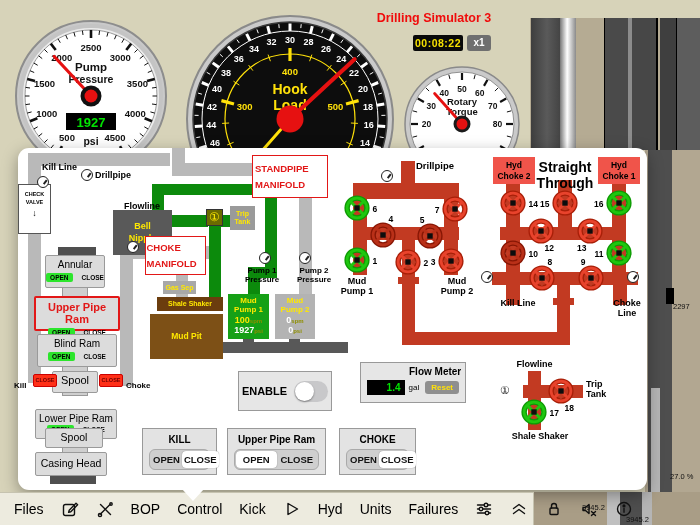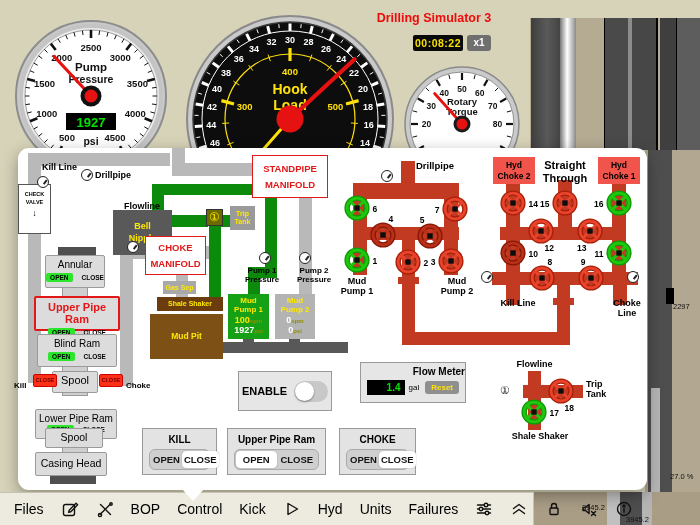--- a/index.html
+++ b/index.html
@@ -35,21 +35,21 @@
   
   .p{position:absolute;z-index:3;}
   .p.g{background:#b9b9b9;} .p.gr{background:#0c8a0c;} .p.r{background:#c23a22;}
   .p.d{background:#4f4f4f;} .p.dg{background:#585858;} .p.nk{background:#cfcfcf;border:1px solid #9a9a9a;}
   
   .lb{position:absolute;z-index:5;font-weight:700;color:#000;line-height:1.15;}
   .ctr{text-align:center;}
   
   .bx{position:absolute;z-index:4;}
   .manifold-box{background:#fff;border:1.5px solid #e21717;color:#e21717;font-weight:700;
-                font-size:9.5px;text-align:center;display:flex;align-items:center;justify-content:center;line-height:1.6;z-index:5;}
+                font-size:9.5px;text-align:left;display:flex;align-items:center;justify-content:center;line-height:1.6;z-index:5;}
   .hydbox{background:#f0544a;color:#000;font-weight:700;font-size:8.5px;text-align:center;
           display:flex;align-items:center;justify-content:center;line-height:1.2;z-index:5;}
   .bell{background:#595959;color:#ffe800;font-weight:700;font-size:9px;text-align:center;
         display:flex;align-items:center;justify-content:center;line-height:1.25;}
   .ybox{color:#ffe800;font-weight:700;text-align:center;display:flex;align-items:center;justify-content:center;line-height:1.1;}
   .checkvalve{background:#fff;border:1.5px solid #555;text-align:center;font-weight:700;font-size:5.5px;
               padding-top:5px;line-height:1.5;z-index:4;}
   
   .ram{position:absolute;background:#dcdcdc;border:1px solid #9a9a9a;border-radius:2px;z-index:4;text-align:center;}
   .ram .t{font-size:10px;font-weight:400;margin-top:3px;}
@@ -61,21 +61,21 @@
   .redclose{position:absolute;background:#ff3018;border:1px solid #c00;border-radius:2px;color:#6d0000;
             font-size:5.5px;font-weight:700;text-align:center;line-height:11px;z-index:5;}
   
   .enable{position:absolute;left:238px;top:371px;width:94px;height:40px;background:#e6e6e6;border:1px solid #999;
           display:flex;align-items:center;justify-content:center;gap:7px;z-index:4;}
   .enable .t{font-size:11px;font-weight:700;}
   .toggle{width:34px;height:21px;background:#c8c8ca;border-radius:11px;position:relative;}
   .toggle i{position:absolute;left:1px;top:1px;width:19px;height:19px;background:#fff;border-radius:50%;
             box-shadow:0 1px 2px rgba(0,0,0,.4);}
   .fm{position:absolute;left:360px;top:362px;width:106px;height:41px;background:#e6e6e6;border:1px solid #999;z-index:4;}
-  .fm .t{font-size:10px;font-weight:700;text-align:right;margin-top:3px;}
+  .fm .t{font-size:10px;font-weight:700;text-align:left;margin-top:3px;margin-left:48px;}
   .fm .row{display:flex;align-items:center;gap:4px;margin:3px 6px 0;}
   .lcd{background:#000;color:#00e400;font-weight:700;font-size:10px;text-align:right;padding:1px 4px 1px 5px;
        width:46px;height:15px;line-height:13px;}
   .fm .unit{font-size:8px;}
   .resetbtn{background:#8f8f8f;color:#ffe10a;font-size:8px;font-weight:700;border-radius:3px;
             padding:2px 6px;margin-left:2px;}
   .seg-group{position:absolute;height:47px;background:#e3e3e3;border:1px solid #999;z-index:4;}
   .seg-title{font-weight:700;font-size:10px;text-align:center;margin-top:5px;}
   .seg{margin:4px 6px 0;background:#cfcfcf;border:1px solid #aaa;border-radius:6px;display:flex;padding:1px;}
   .seg-opt{flex:1;text-align:center;font-size:9.5px;font-weight:700;padding:3px 2px;border-radius:4px;color:#111;}
@@ -509,21 +509,21 @@
   <div class="p r" style="left:528px;top:371px;width:13px;height:59px"></div>
   <div class="p r" style="left:523px;top:385px;width:60px;height:13px"></div>
 
   <div class="lb" style="left:416px;top:161px;font-size:9.5px">Drillpipe</div>
   <span class="mg" style="left:381px;top:170px"></span>
   <div class="lb ctr" style="left:335px;top:276px;width:44px;font-size:9px">Mud Pump 1</div>
   <div class="lb ctr" style="left:435px;top:276px;width:44px;font-size:9px">Mud Pump 2</div>
   <div class="hydbox abs" style="left:493px;top:157px;width:42px;height:27px">
       <span style="width:34px">Hyd Choke 2</span>
     </div>
-  <div class="lb ctr" style="left:535px;top:159px;width:60px;font-size:11px">Straight Through</div>
+  <div class="lb ctr" style="left:535px;top:159px;width:60px;font-size:14px">Straight Through</div>
   <div class="hydbox abs" style="left:598px;top:157px;width:42px;height:27px">
       <span style="width:34px">Hyd Choke 1</span>
     </div>
   <span class="mg" style="left:481px;top:271px"></span>
   <span class="mg" style="left:627px;top:271px"></span>
   <div class="lb ctr" style="left:498px;top:298px;width:40px;font-size:9px">Kill Line</div>
   <div class="lb ctr" style="left:605px;top:298px;width:44px;font-size:9px">Choke Line</div>
   <div class="lb ctr" style="left:512px;top:359px;width:45px;font-size:9px">Flowline</div>
   <div class="fi-light" style="left:498px;top:384px">①</div>
   <div class="lb" style="left:586px;top:379px;width:34px;font-size:9px">Trip Tank</div>

